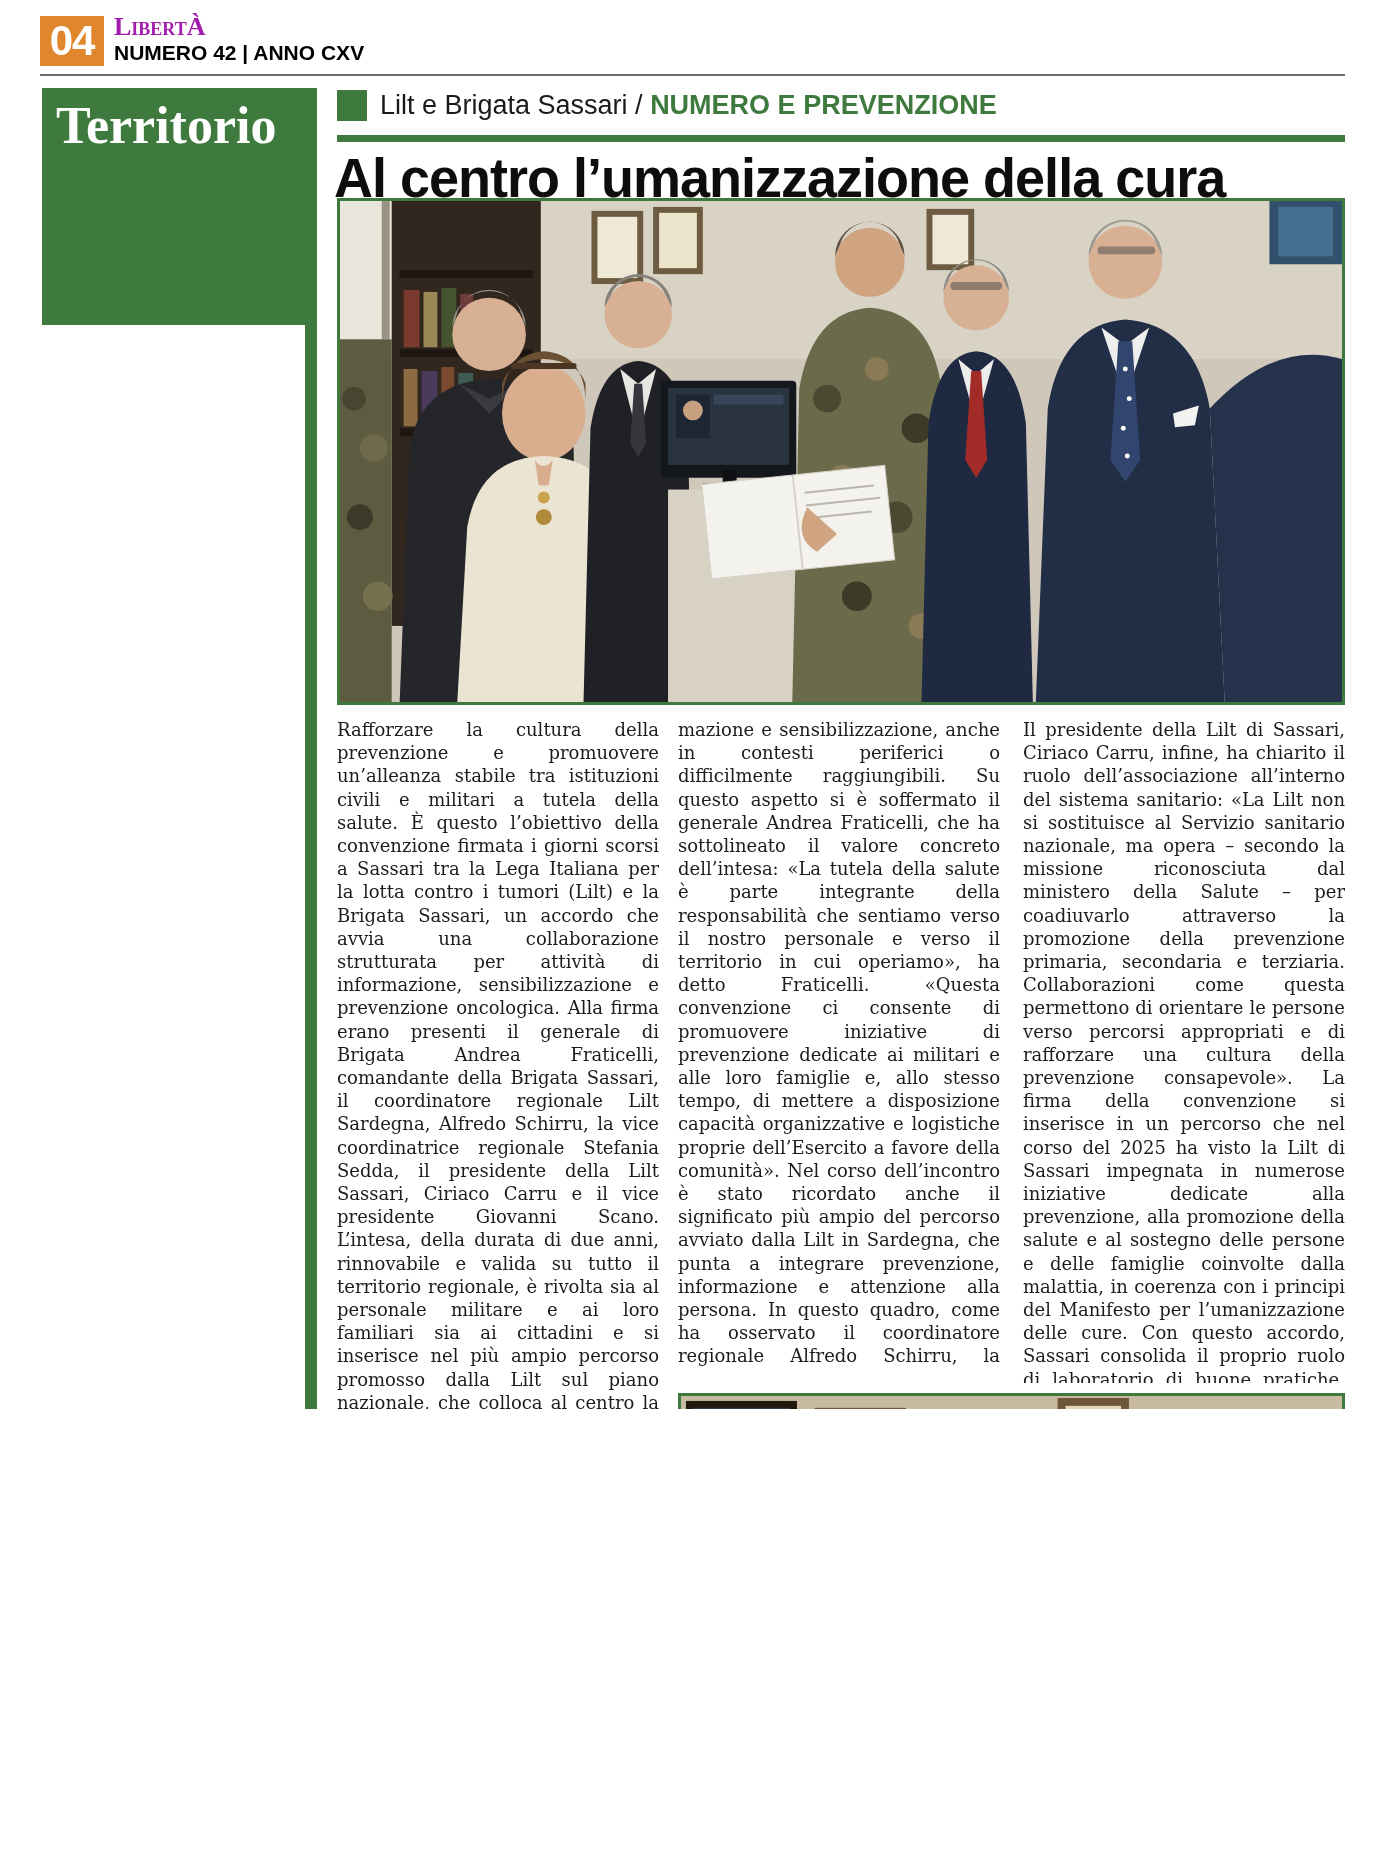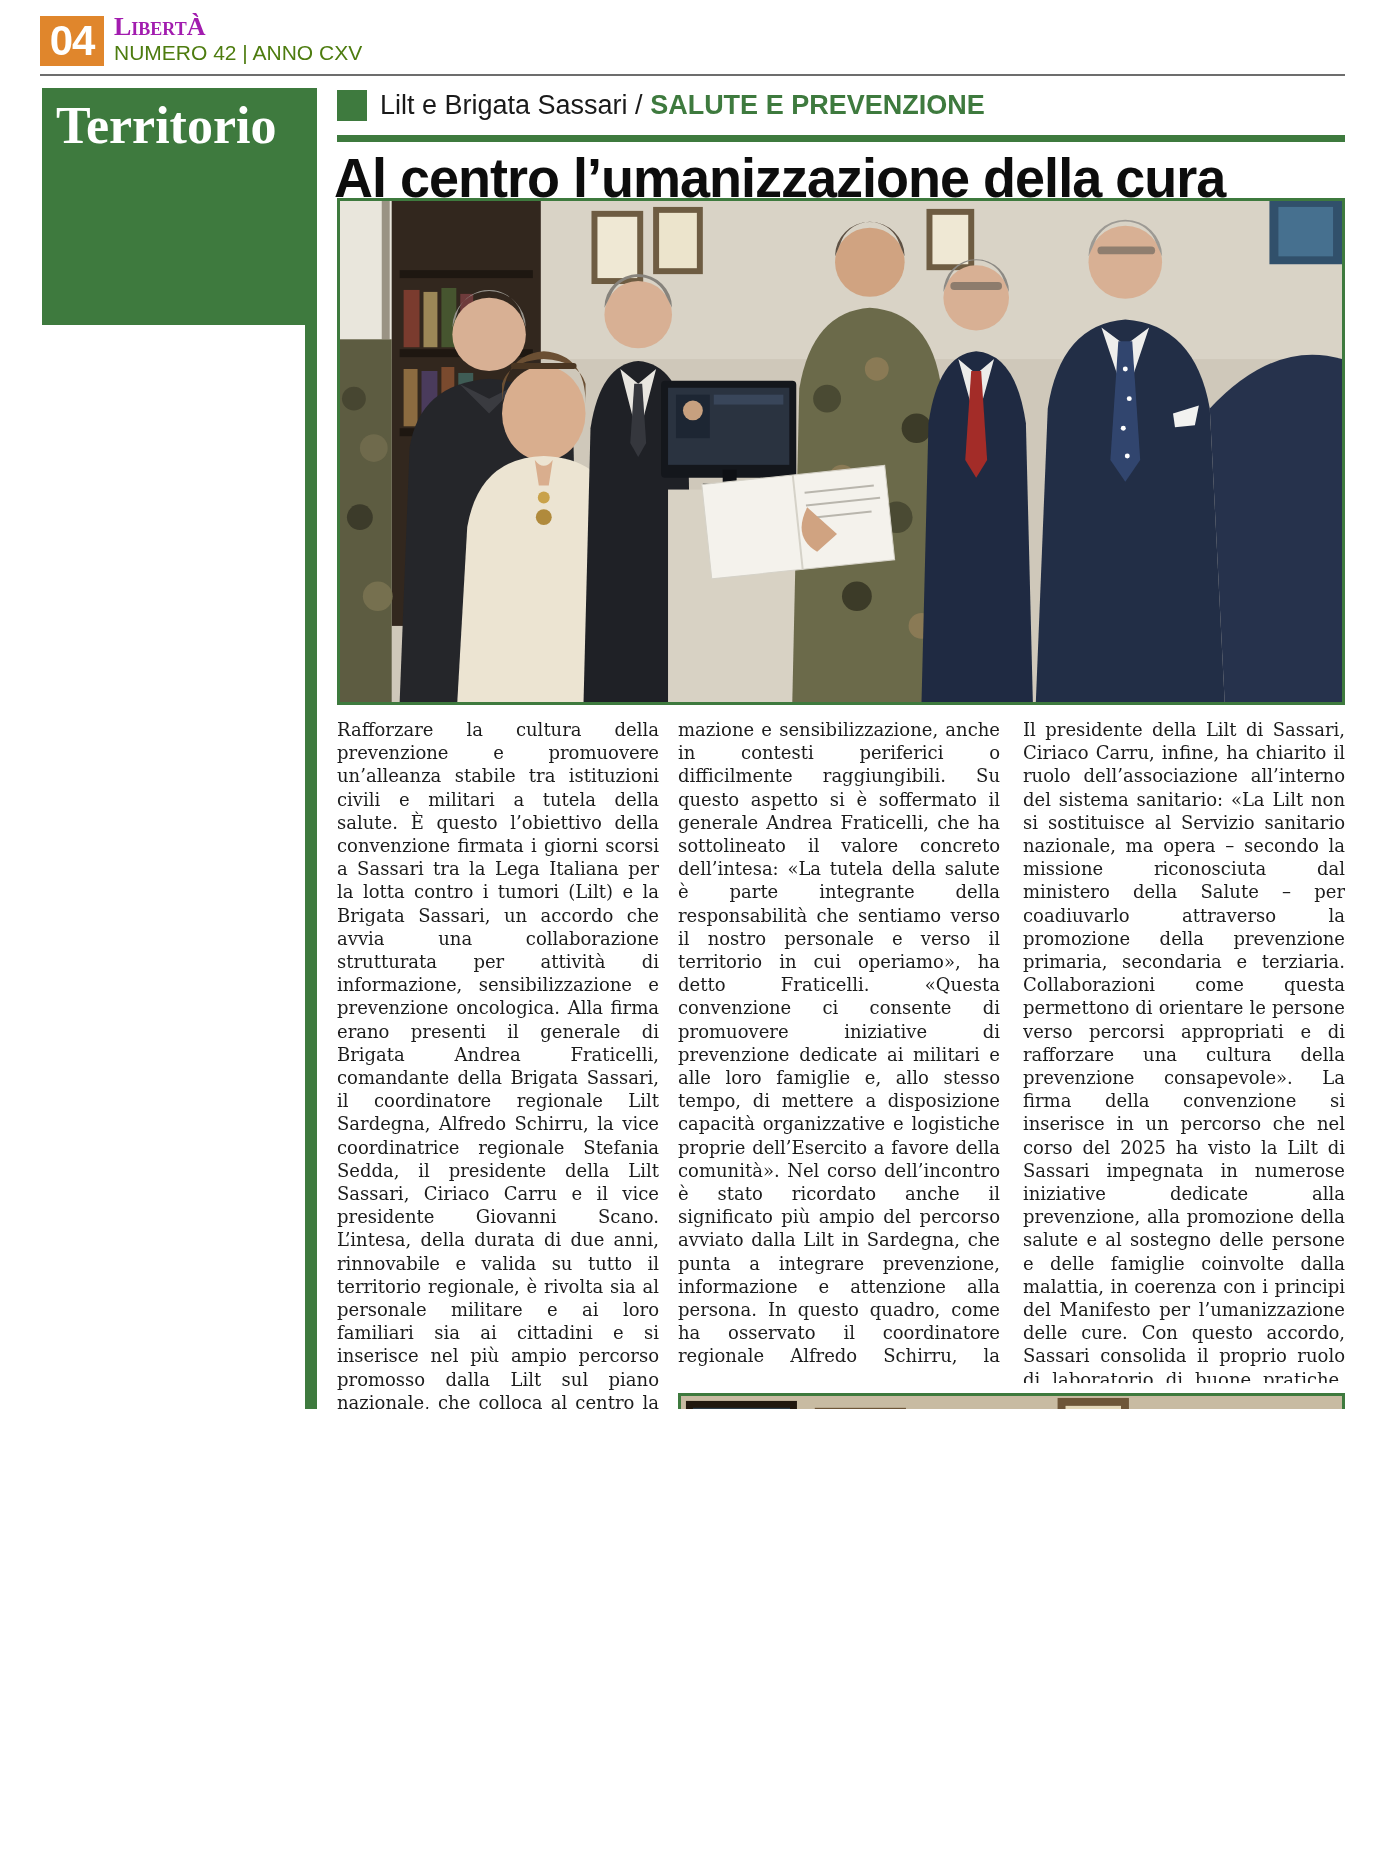--- a/index.html
+++ b/index.html
@@ -5,22 +5,22 @@
   html,body{margin:0;padding:0;background:#fff;}
   #page{position:relative;width:1383px;height:1409px;background:#ffffff;overflow:hidden;
         font-family:"Liberation Sans",sans-serif;color:#111;}
   
   #pagenum-box{position:absolute;left:40px;top:16px;width:64px;height:50px;
         background:var(--orange);display:flex;align-items:center;justify-content:center;}
   #pagenum-box span{color:#fff;font-size:42px;font-weight:bold;line-height:1;
         font-family:"Liberation Sans",sans-serif;letter-spacing:-1px;}
   #masthead{position:absolute;left:114px;top:14px;font-family:"Liberation Serif",serif;
         font-variant:small-caps;font-weight:bold;font-size:26px;color:#a21caf;line-height:1;}
-  #issueline{position:absolute;left:114px;top:40px;font-size:21px;font-weight:normal;
-        color:#4d7c0f;letter-spacing:0px;line-height:1.2;}
+  #issueline{position:absolute;left:114px;top:40px;font-size:21px;font-weight:bold;
+        color:#000000;letter-spacing:0px;line-height:1.2;}
   #header-rule{position:absolute;left:40px;top:74px;width:1305px;height:2px;background:#6d6d6d;}
   
   #section-box{position:absolute;left:42px;top:88px;width:275px;height:237px;background:var(--green);}
   #section-box span{position:absolute;left:14px;top:8px;color:#fff;font-size:52px;font-weight:bold;
         font-family:"Liberation Serif",serif;}
   #section-bar{position:absolute;left:305px;top:325px;width:12px;height:1505px;background:var(--green);}
   
   #kicker-square{position:absolute;left:337px;top:90px;width:30px;height:31px;background:var(--green);}
   #kicker{position:absolute;left:380px;top:90px;font-size:27px;line-height:31px;
         letter-spacing:0px;white-space:nowrap;}
@@ -54,21 +54,21 @@
   <div id="issueline">NUMERO 42 | ANNO CXV</div>
   <div id="header-rule"></div>
 
   <div id="section-box">
     <span>Territorio</span>
   </div>
   <div id="section-bar"></div>
 
   <div id="kicker-square"></div>
   <div id="kicker">
-    <span class="k-black">Lilt e Brigata Sassari / </span><span class="k-green">SALUTE E PREVENZIONE</span>
+    <span class="k-black">Lilt e Brigata Sassari / </span><span class="k-green">NUMERO E PREVENZIONE</span>
   </div>
   <div id="kicker-bar"></div>
   <h1 id="headline" style="margin:0;">Al centro l’umanizzazione della cura</h1>
 
   <div id="top-photo" class="photo">
     <svg viewBox="0 0 1008 507" preserveAspectRatio="none">
       <rect x="0" y="0" width="1008" height="507" fill="#cfc8ba"></rect>
       <rect x="0" y="0" width="1008" height="160" fill="#d9d3c6"></rect>
 
       <rect x="0" y="0" width="95" height="140" fill="#e9e6dc"></rect>

